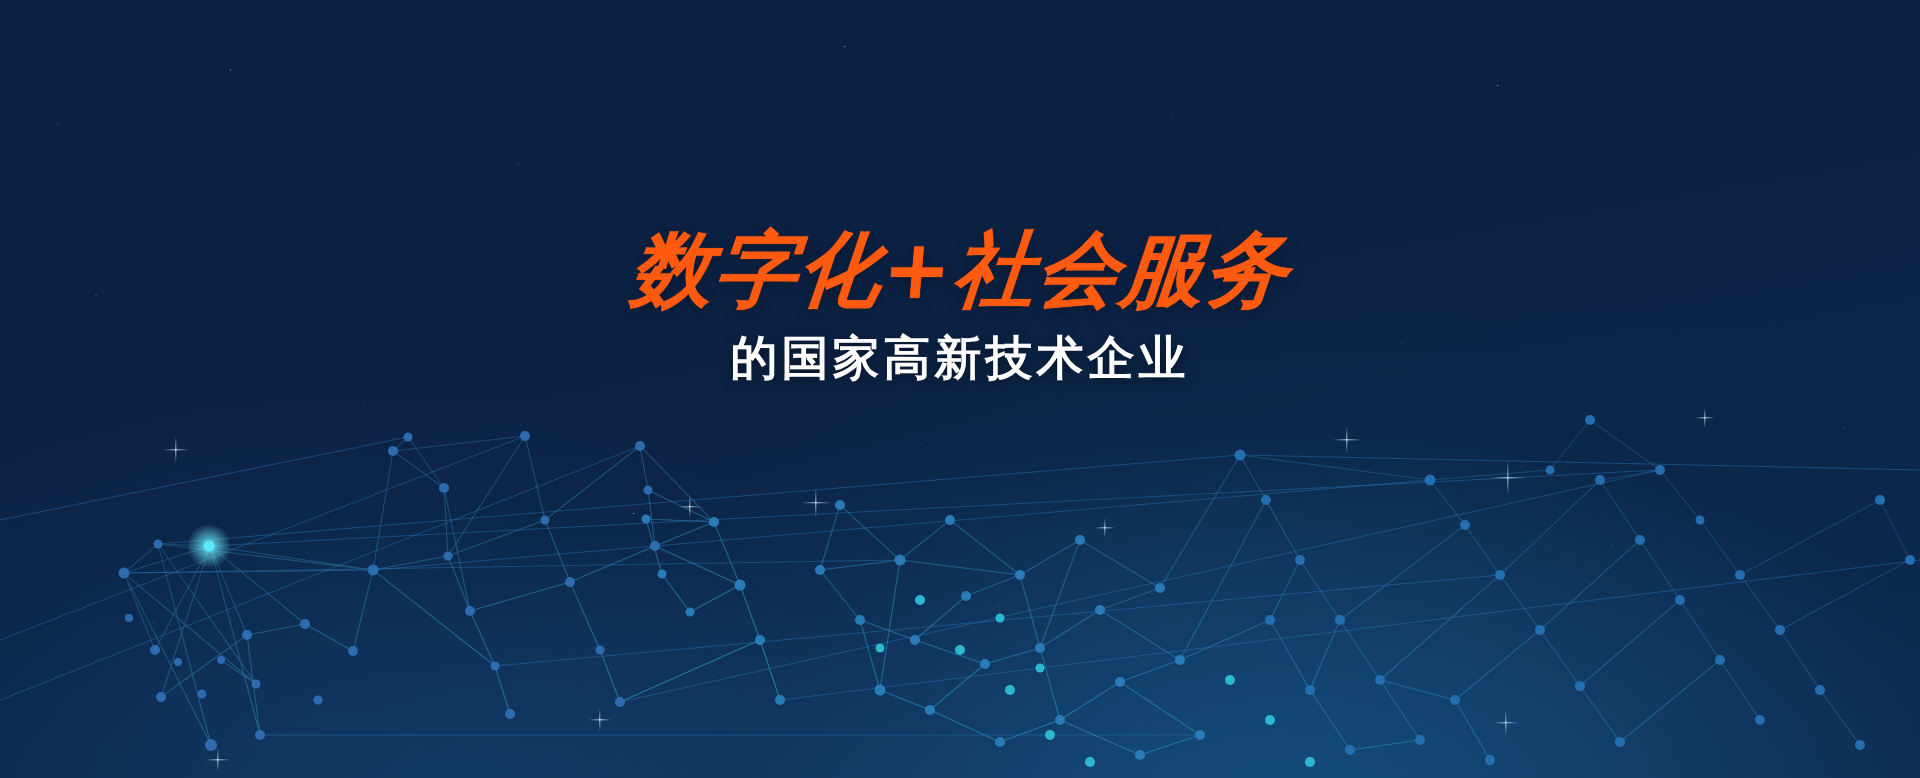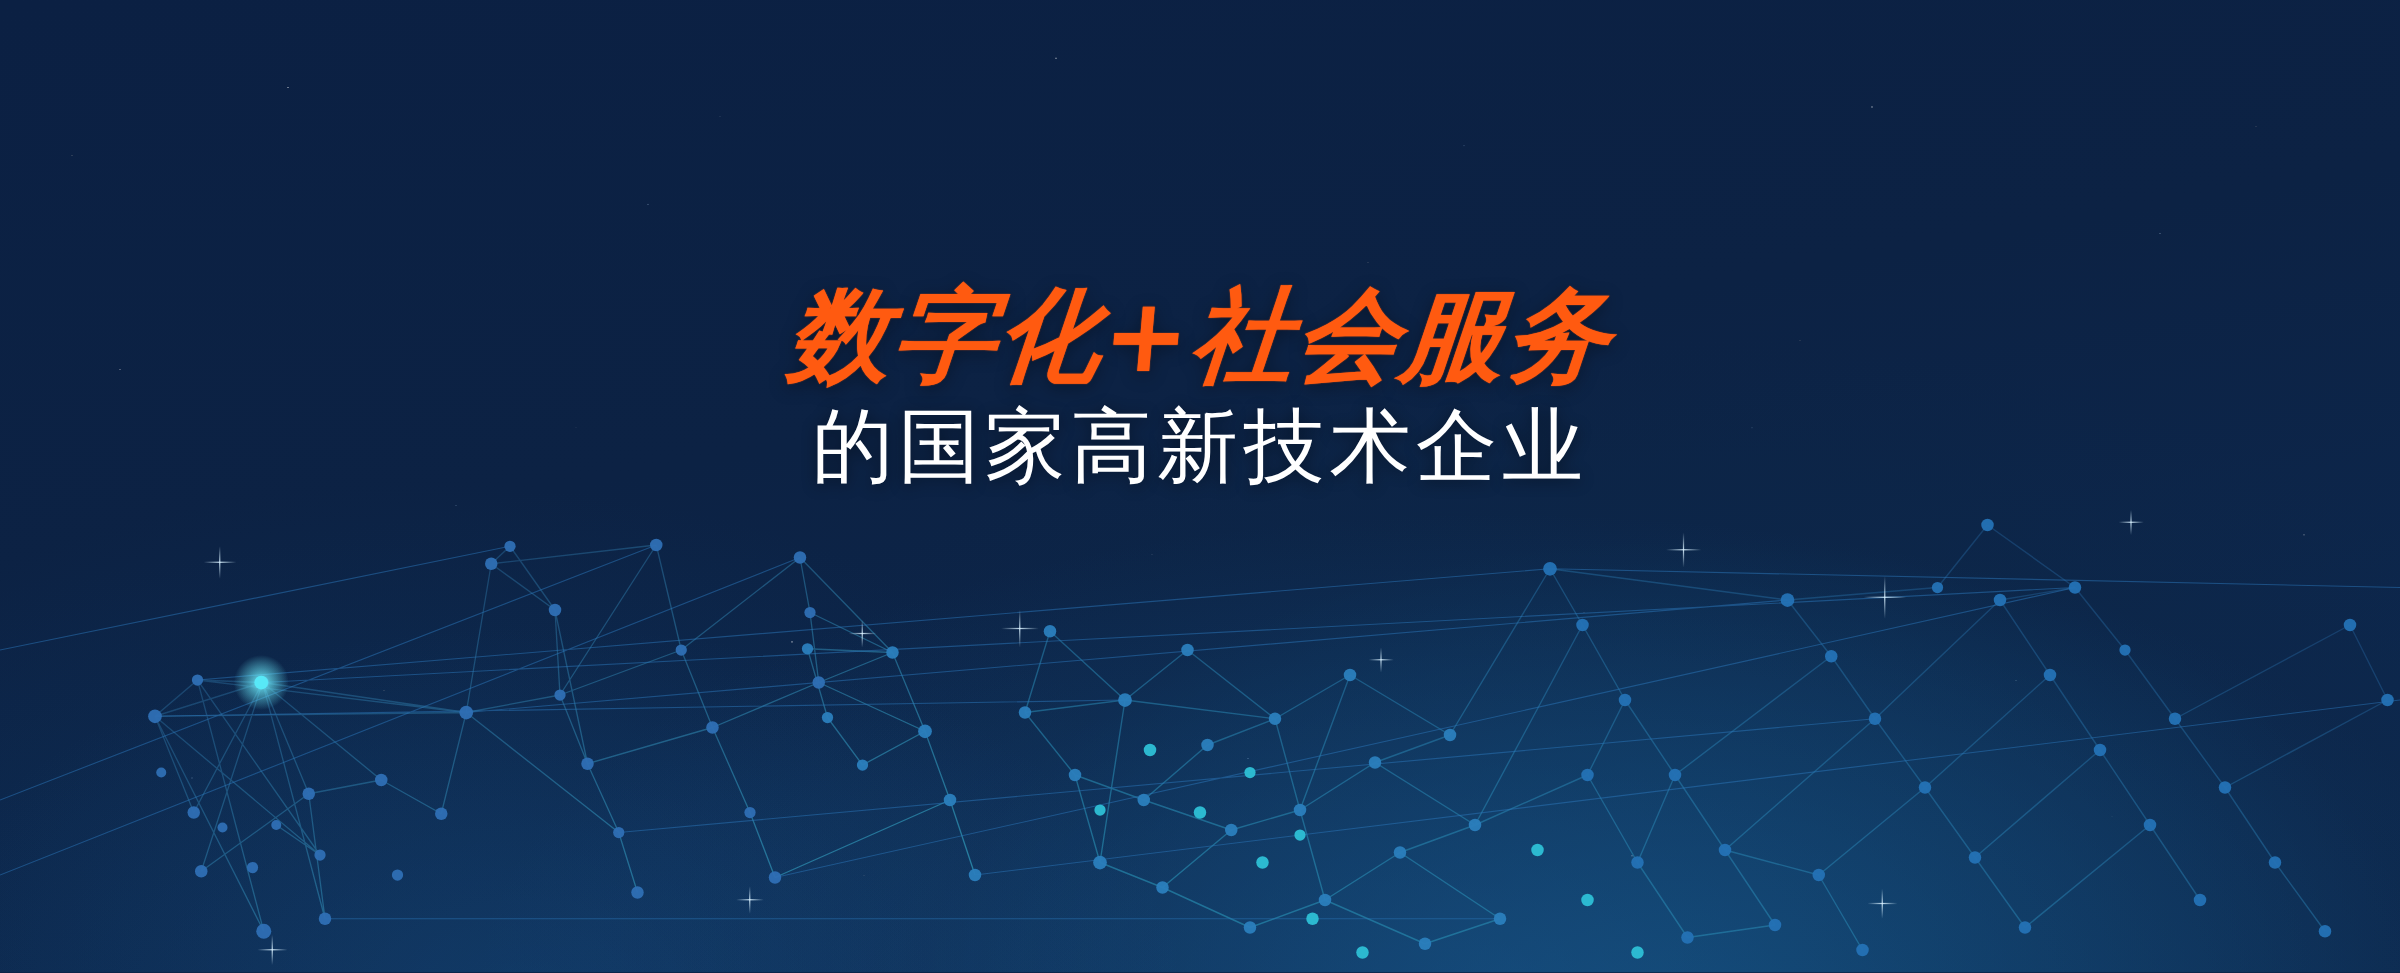--- a/index.html
+++ b/index.html
@@ -75,22 +75,22 @@
     font-weight:bold;font-style:italic;
     letter-spacing:2px;
     color:#ff5a10;
     margin:0;
     transform:skewX(-5deg);
     text-shadow:0 0 1px #ff5a10, 0 3px 14px rgba(0,0,0,.35);
     white-space:nowrap;
   }
   #subtitle{
     font-family:"DejaVu Serif","Liberation Serif", serif;
-    font-size:65px;line-height:56px;
-    font-weight:normal;
+    font-size:47px;line-height:56px;
+    font-weight:bold;
     letter-spacing:4px;
     color:#ffffff;
     margin:18px 0 0 0;
     text-shadow:0 2px 12px rgba(0,0,0,.45);
     white-space:nowrap;
   }
 </style>
 </head>
 <body>
 

